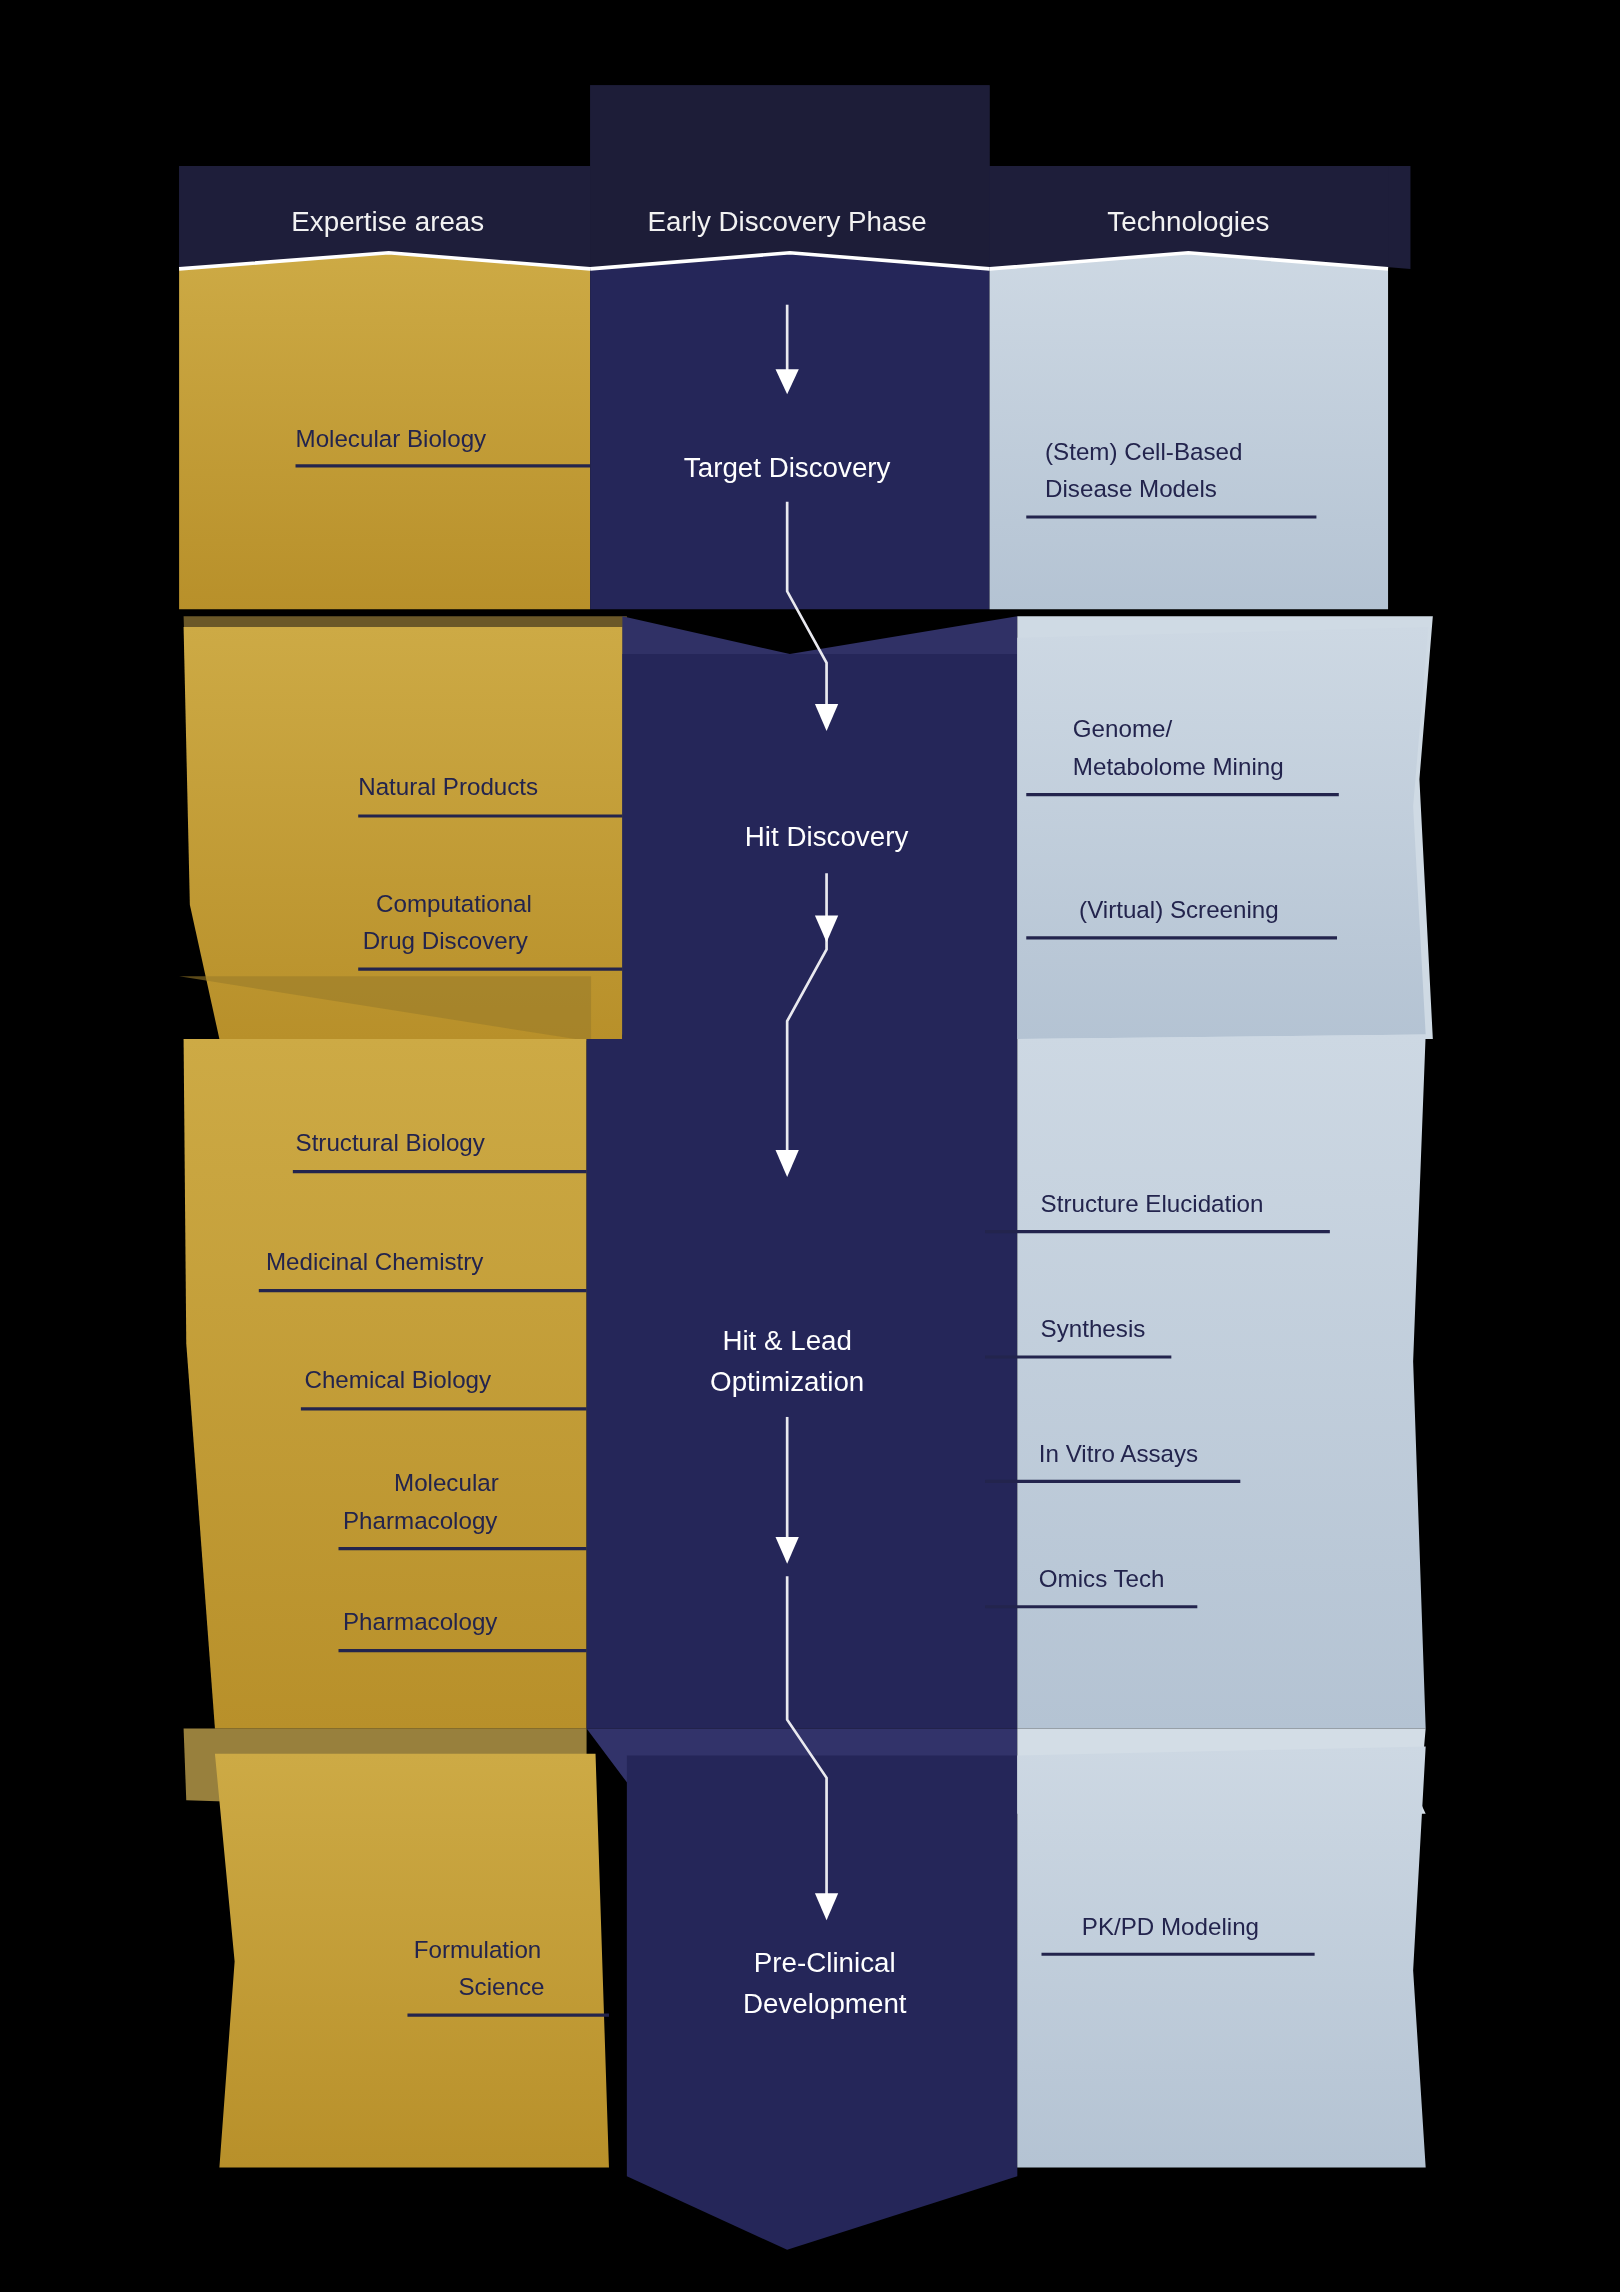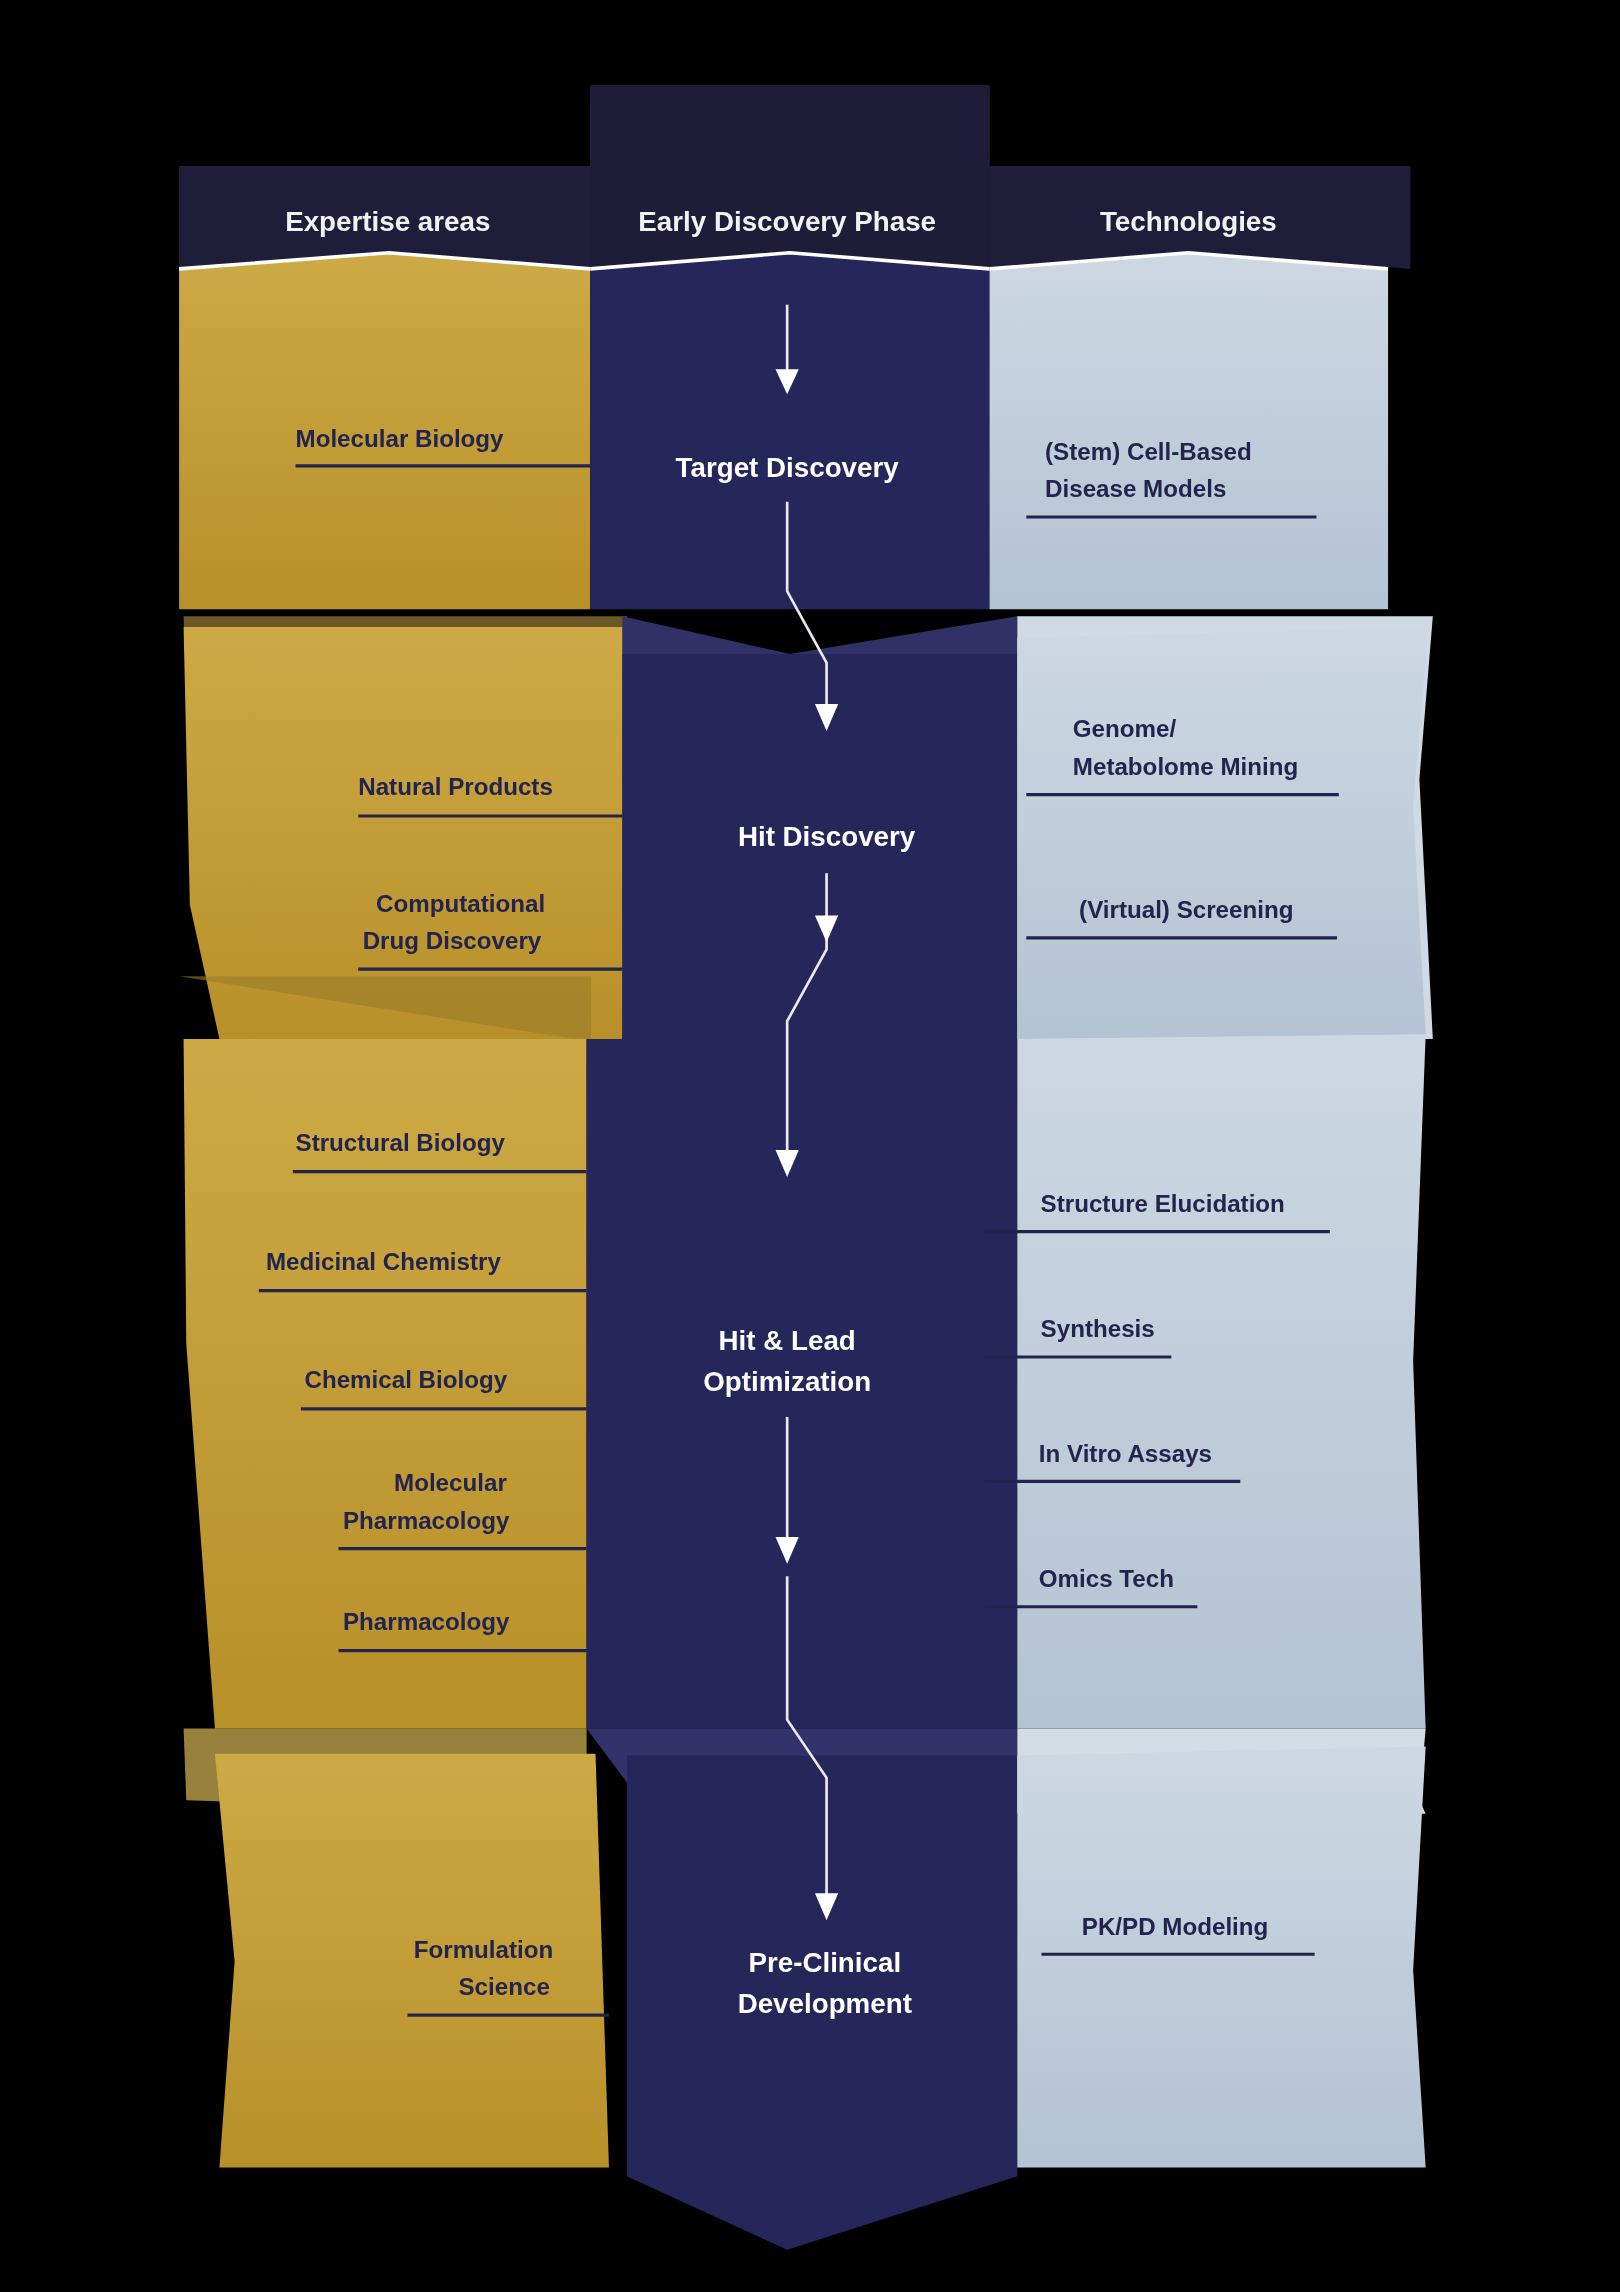--- a/index.html
+++ b/index.html
@@ -1,20 +1,20 @@
 <!DOCTYPE html>
 <html style="font-size:14.3px"><head>
 <meta charset="utf-8">
 <style>
   html,body{margin:0;padding:0;background:#000;}
   body{
     width:1620px;height:2293px;position:relative;overflow:hidden;
     font-family:"Liberation Sans", sans-serif;
   }
-  #stage{position:absolute;inset:0;font-weight:bold;}
+  #stage{position:absolute;inset:0;}
   svg#diagram{position:absolute;left:0;top:0;width:1620px;height:2293px;display:block;}
 
   .hdr-label{
     fill:#f2f2f2;font-size:31px;font-family:"Liberation Sans",sans-serif;
     text-anchor:middle;dominant-baseline:middle;
   }
   .phase-label{
     fill:#ffffff;font-size:31px;font-family:"Liberation Sans",sans-serif;
     text-anchor:middle;
   }

